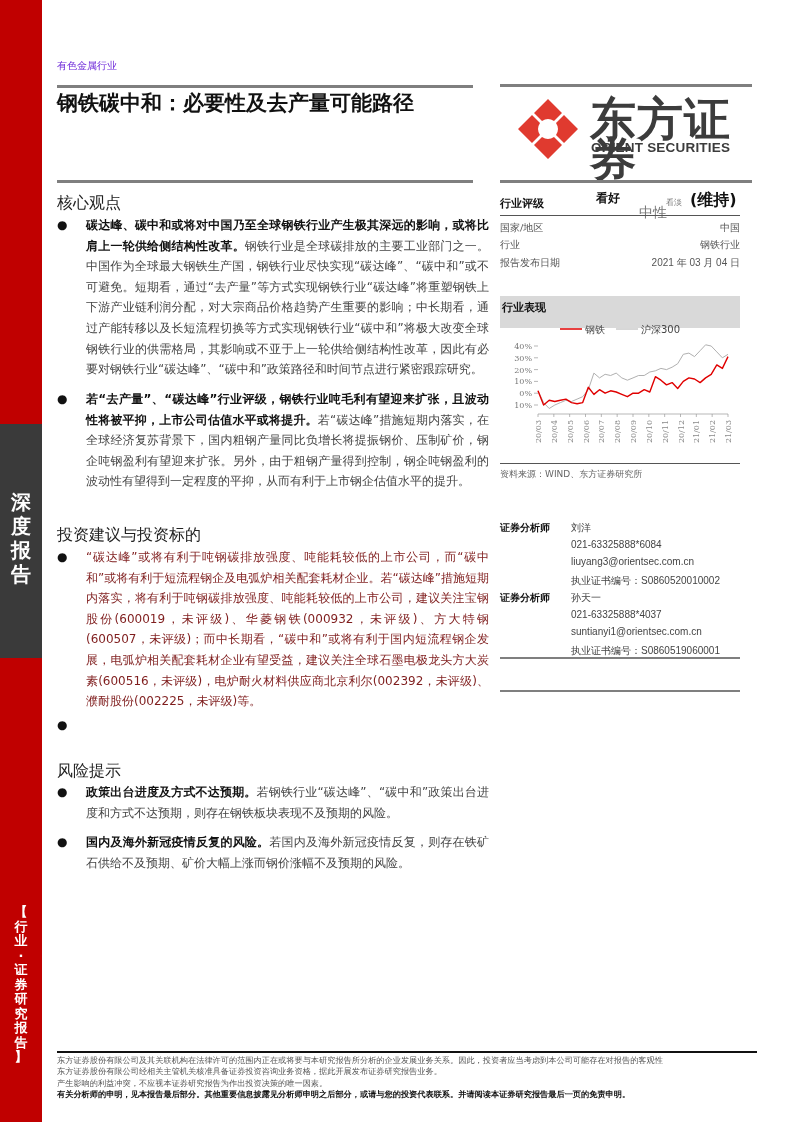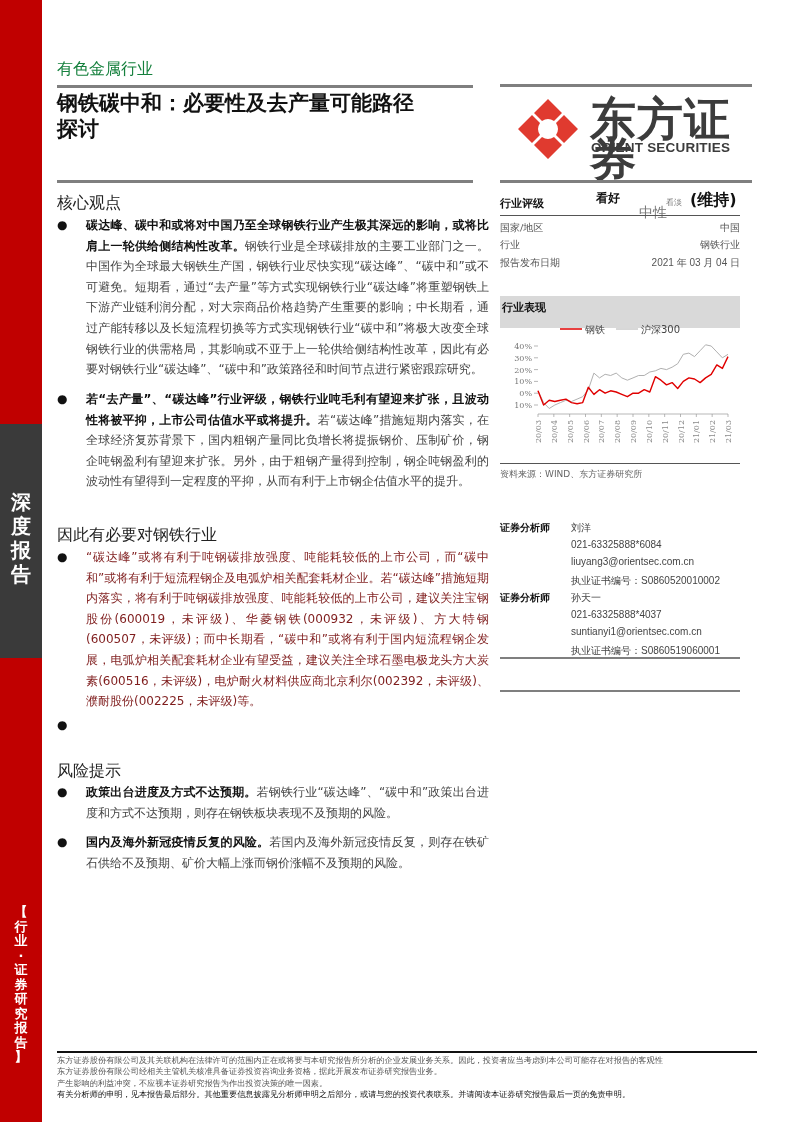--- a/index.html
+++ b/index.html
@@ -8,21 +8,21 @@
 
   
   .left-bar { position: absolute; left: 0; top: 0; width: 42px; height: 1122px; background: #c00000; }
   .left-bar .dark-block { position: absolute; left: 0; top: 424px; width: 42px; height: 234px; background: #3a3a3a; }
   .left-bar .deep-title { position: absolute; left: 0; top: 490px; width: 42px; text-align: center; color: #fff; font-size: 20px; line-height: 24px; font-weight: bold; }
   .left-bar .deep-title span { display: block; }
   .left-bar .vert-tag { position: absolute; left: 0; top: 905px; width: 42px; text-align: center; color: #fff; font-size: 13px; line-height: 14.5px; font-weight: bold; }
   .left-bar .vert-tag span { display: block; }
 
   
-  .category { position: absolute; left: 57px; top: 59px; font-size: 16px; color: #15803d; }
+  .category { position: absolute; left: 57px; top: 59px; font-size: 10px; color: #6d28d9; }
   .rule { position: absolute; height: 3px; background: #7f7f7f; }
   .title { position: absolute; left: 57px; top: 90px; width: 420px; font-size: 21px; line-height: 26px; font-weight: bold; color: #111; }
 
   
   .logo { position: absolute; left: 510px; top: 95px; width: 240px; height: 70px; }
   .logo .mark { position: absolute; left: 6px; top: 2px; width: 64px; height: 64px; }
   .logo .cn { position: absolute; left: 80px; top: 4px; font-size: 46px; font-weight: bold; color: #3c3c3c; letter-spacing: 1px; line-height: 40px; }
   .logo .en { position: absolute; left: 81px; top: 45px; font-size: 13.5px; font-weight: bold; color: #3c3c3c; letter-spacing: 0.2px; font-family: "Liberation Sans", sans-serif; }
 
   
@@ -49,21 +49,21 @@
   .chart-wrap { position: absolute; left: 500px; top: 320px; width: 240px; height: 145px; }
   .source { position: absolute; left: 500px; top: 468px; font-size: 9px; color: #666; }
 
   .analyst { position: absolute; left: 500px; width: 245px; font-size: 10px; color: #444; }
   .analyst .role { position: absolute; left: 0; top: 0; font-weight: bold; color: #111; }
   .analyst .line { position: absolute; left: 71px; font-family: "Liberation Sans", sans-serif; }
 
   
   .footer-rule { position: absolute; left: 57px; top: 1051px; width: 700px; height: 2px; background: #111; }
   .disclaimer { position: absolute; left: 57px; top: 1055px; width: 720px; font-size: 8.2px; line-height: 11.3px; color: #555; font-family: "DejaVu Serif", serif; white-space: nowrap; }
-  .disclaimer .bold { font-weight: normal; color: #111; font-family: "DejaVu Sans", sans-serif; }
+  .disclaimer .bold { font-weight: bold; color: #111; font-family: "DejaVu Sans", sans-serif; }
 </style>
 </head>
 <body>
 
 <div class="left-bar">
   <div class="dark-block"></div>
   <div class="deep-title">
     <span>深</span>
     <span>度</span>
     <span>报</span>
@@ -81,21 +81,20 @@
     <span>报</span>
     <span>告</span>
     <span>】</span>
   </div>
 </div>
 
 <div class="category">有色金属行业</div>
 <div class="rule" style="left:57px; top:85px; width:416px;"></div>
 <div class="title">
   <div>钢铁碳中和：必要性及去产量可能路径</div>
-  <div>探讨</div>
 </div>
 <div class="rule" style="left:57px; top:180px; width:416px;"></div>
 
 <div class="rule" style="left:500px; top:84px; width:252px;"></div>
 <div class="logo">
   <svg class="mark" viewBox="0 0 64 64">
     <g fill="#e03a2f">
       <path d="M32 2 L46 16 L38 24 Q32 20 26 24 L18 16 Z"></path>
       <path d="M62 32 L48 46 L40 38 Q44 32 40 26 L48 18 Z"></path>
       <path d="M32 62 L18 48 L26 40 Q32 44 38 40 L46 48 Z"></path>
@@ -204,21 +203,21 @@
 <div class="sec-h" style="top:193px;">核心观点</div>
 <div class="bullet" style="top:215px;">
   <span class="dot">●</span>
   <div class="txt"><b>碳达峰、碳中和或将对中国乃至全球钢铁行业产生极其深远的影响，或将比肩上一轮供给侧结构性改革。</b><span>钢铁行业是全球碳排放的主要工业部门之一。中国作为全球最大钢铁生产国，钢铁行业尽快实现“碳达峰”、“碳中和”或不可避免。短期看，通过“去产量”等方式实现钢铁行业“碳达峰”将重塑钢铁上下游产业链利润分配，对大宗商品价格趋势产生重要的影响；中长期看，通过产能转移以及长短流程切换等方式实现钢铁行业“碳中和”将极大改变全球钢铁行业的供需格局，其影响或不亚于上一轮供给侧结构性改革，因此有必要对钢铁行业“碳达峰”、“碳中和”政策路径和时间节点进行紧密跟踪研究。</span></div>
 </div>
 <div class="bullet" style="top:389px;">
   <span class="dot">●</span>
   <div class="txt"><b>若“去产量”、“碳达峰”行业评级，钢铁行业吨毛利有望迎来扩张，且波动性将被平抑，上市公司估值水平或将提升。</b><span>若“碳达峰”措施短期内落实，在全球经济复苏背景下，国内粗钢产量同比负增长将提振钢价、压制矿价，钢企吨钢盈利有望迎来扩张。另外，由于粗钢产量得到控制，钢企吨钢盈利的波动性有望得到一定程度的平抑，从而有利于上市钢企估值水平的提升。</span></div>
 </div>
 
-<div class="sec-h" style="top:525px;">因此有必要对钢铁行业</div>
+<div class="sec-h" style="top:525px;">投资建议与投资标的</div>
 <div class="bullet" style="top:547px;">
   <span class="dot">●</span>
   <div class="txt" style="color:#7f1d1d;"><span>“碳达峰”或将有利于吨钢碳排放强度、吨能耗较低的上市公司，而“碳中和”或将有利于短流程钢企及电弧炉相关配套耗材企业。若“碳达峰”措施短期内落实，将有利于吨钢碳排放强度、吨能耗较低的上市公司，建议关注宝钢股份(600019，未评级)、华菱钢铁(000932，未评级)、方大特钢(600507，未评级)；而中长期看，“碳中和”或将有利于国内短流程钢企发展，电弧炉相关配套耗材企业有望受益，建议关注全球石墨电极龙头方大炭素(600516，未评级)，电炉耐火材料供应商北京利尔(002392，未评级)、濮耐股份(002225，未评级)等。</span></div>
 </div>
 <div class="bullet" style="top:715px;">
   <span class="dot">●</span>
   <div class="txt"><span></span></div>
 </div>
 
 <div class="sec-h" style="top:761px;">风险提示</div>

